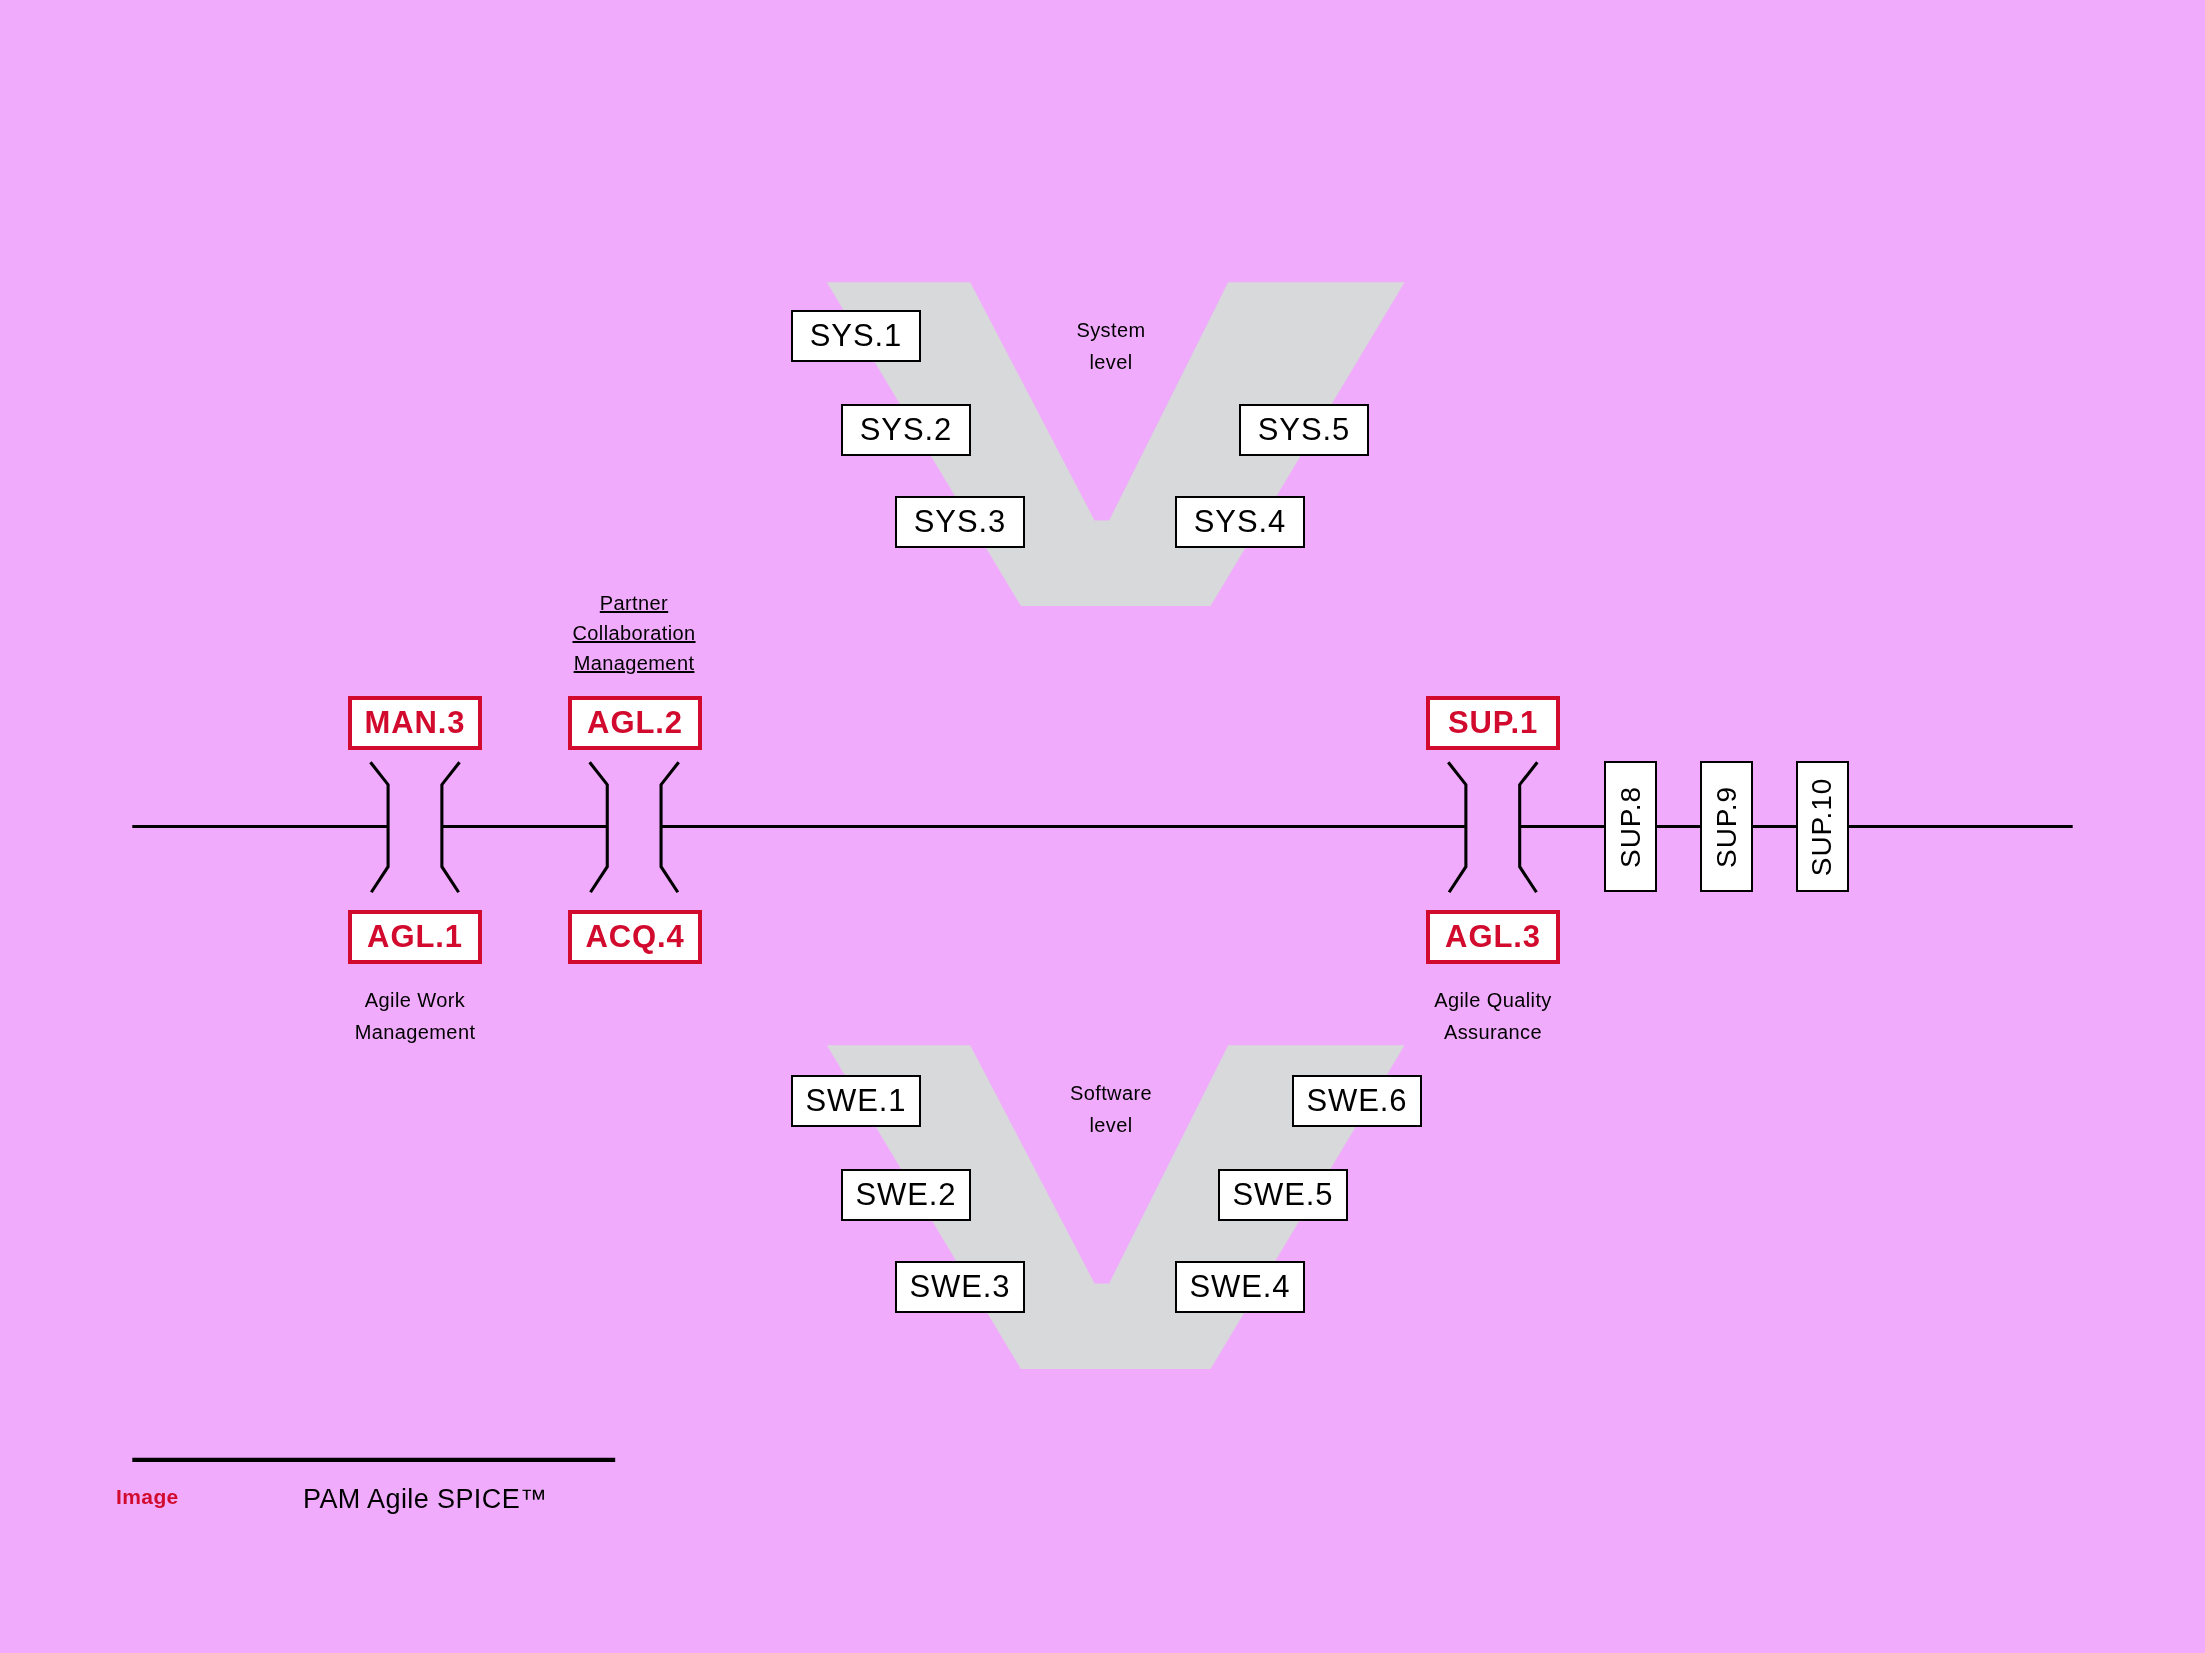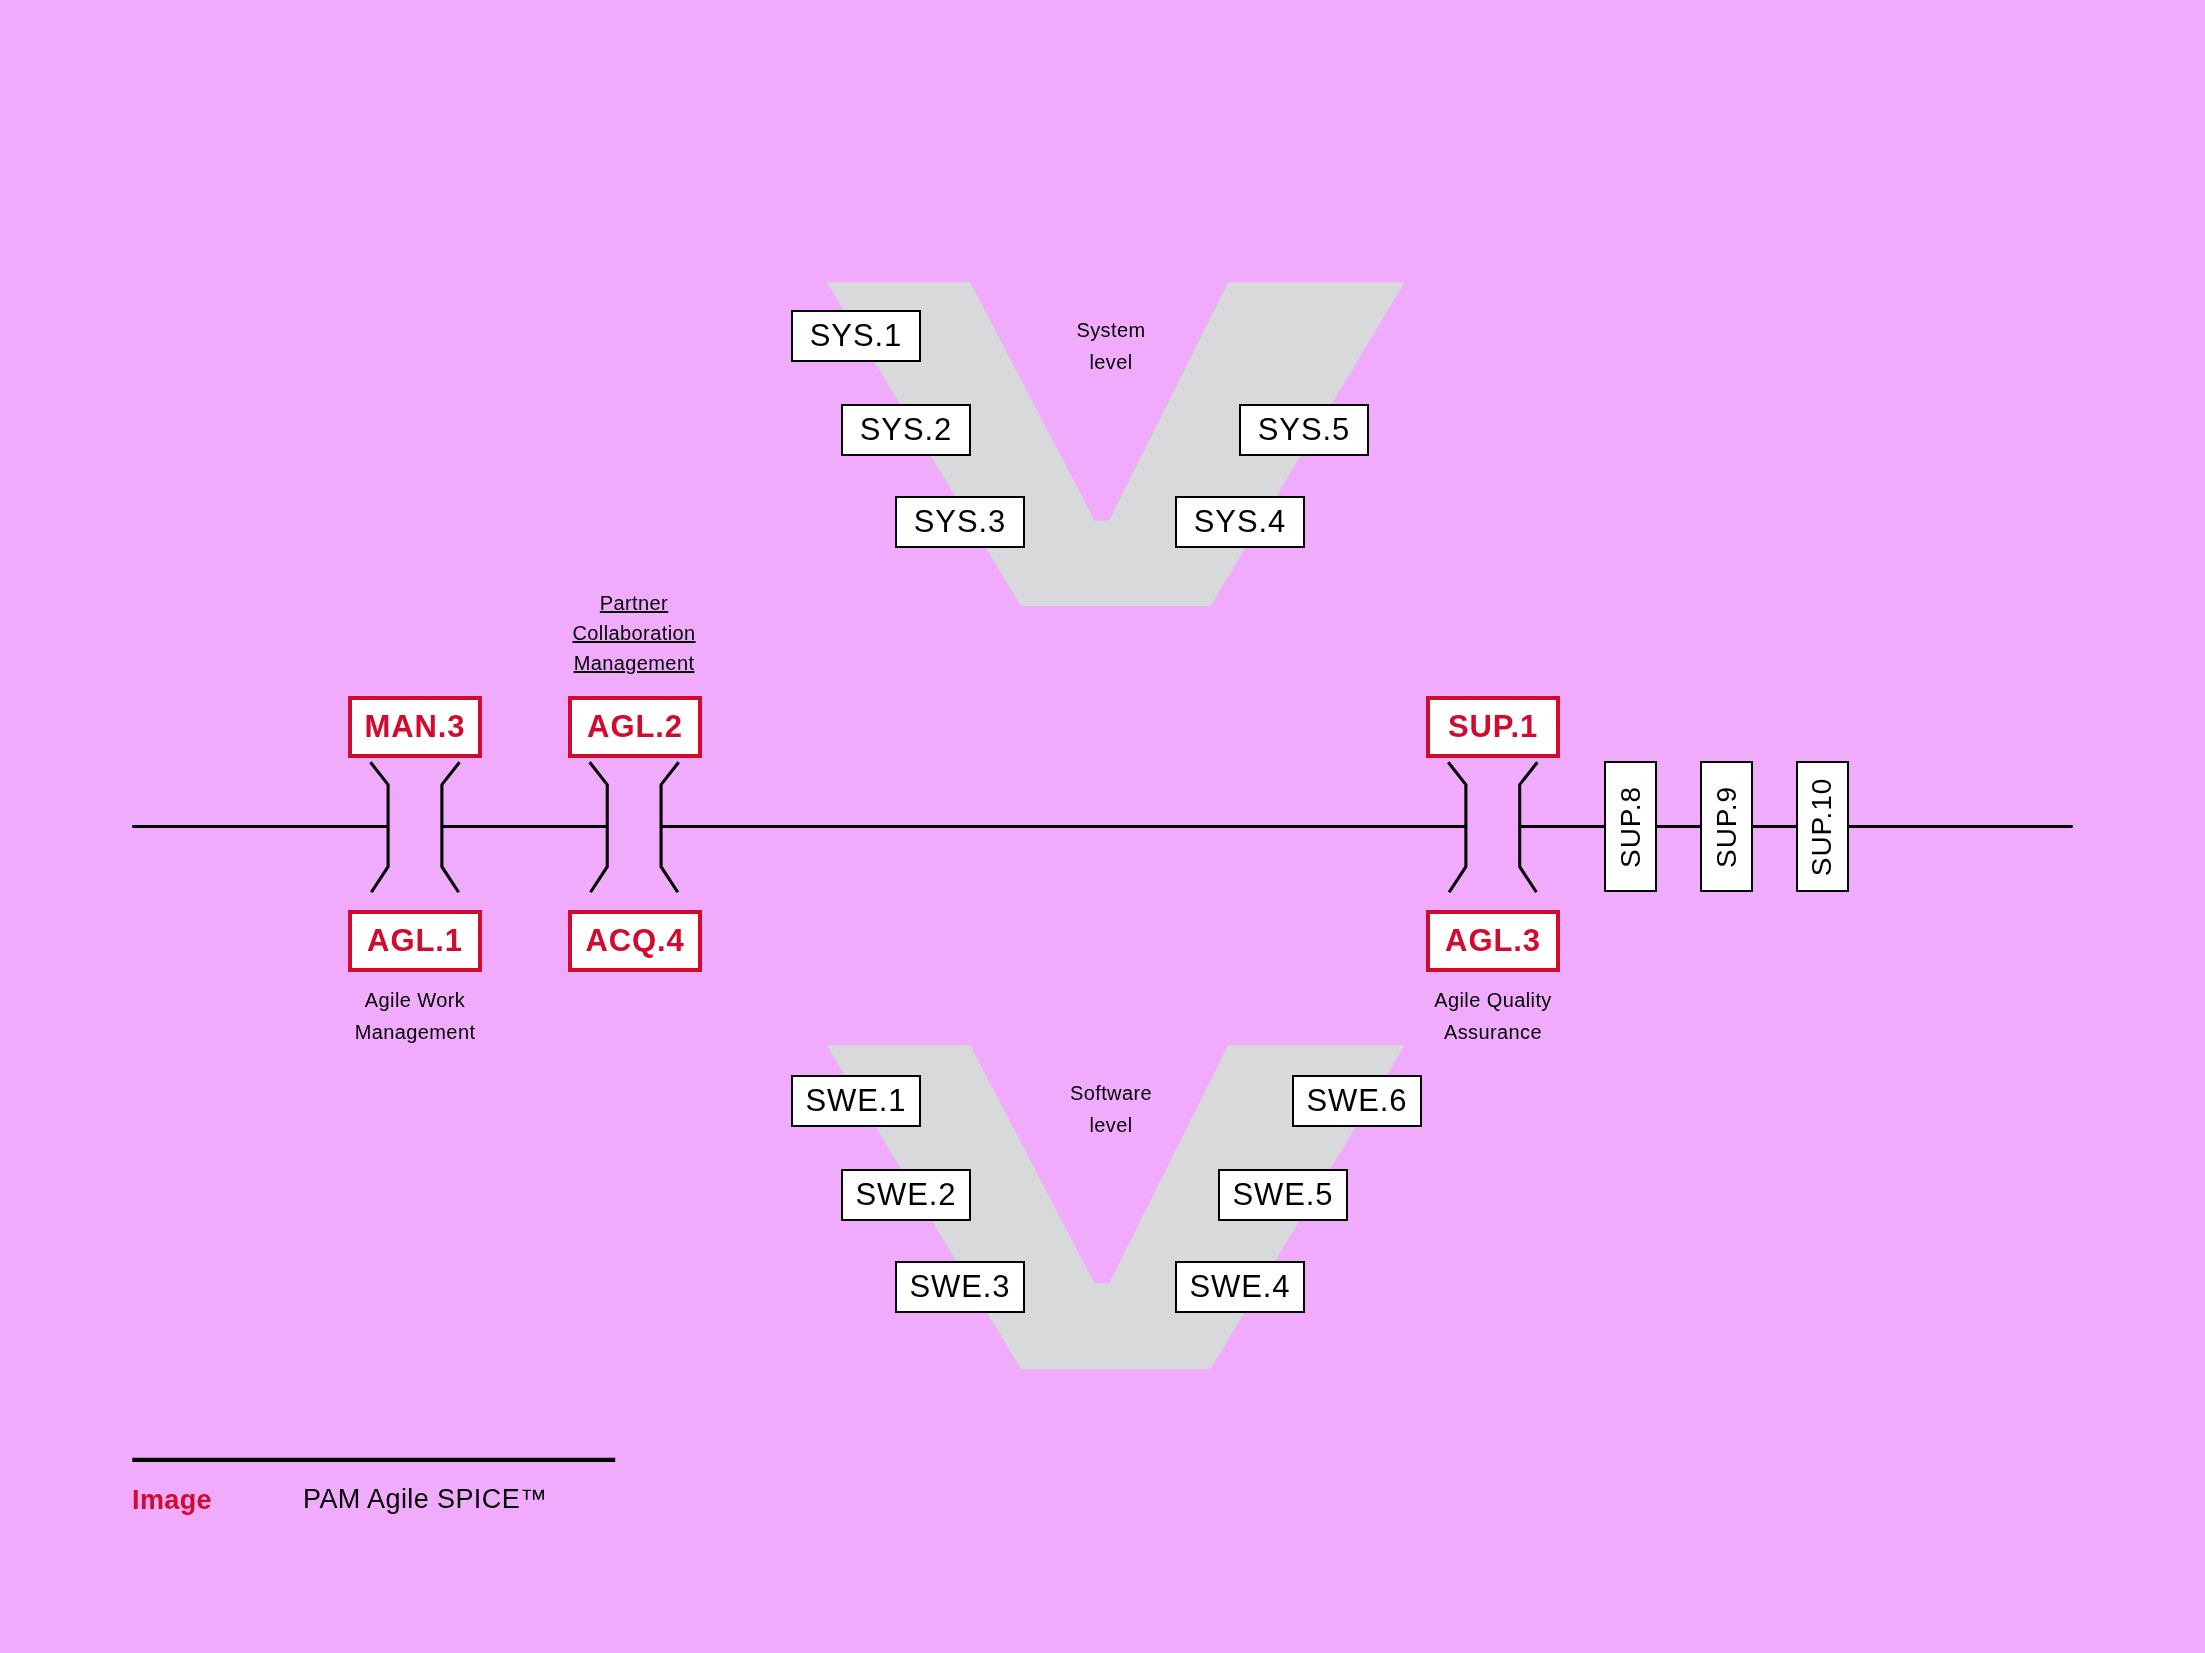--- a/index.html
+++ b/index.html
@@ -7,42 +7,42 @@
   .canvas{position:relative;width:2205px;height:1654px;background:#f0abfc;overflow:hidden;}
   .shapes{position:absolute;left:0;top:0;width:2205px;height:1654px;}
 
   
   .pbox{
     position:absolute;box-sizing:border-box;background:#fff;
     border:2.6px solid #000;display:flex;align-items:center;justify-content:center;
     width:130px;height:52px;font-size:31px;letter-spacing:0.9px;white-space:nowrap;
   }
   .pbox.red{
-    width:134px;height:62px;border-width:4.4px;border-color:var(--red);
+    width:134px;height:54px;border-width:4.4px;border-color:var(--red);
     color:var(--red);font-weight:bold;
   }
   .pbox.vertical{
     width:53px;height:131px;
   }
   .pbox.vertical .rot{
     transform:rotate(-90deg);white-space:nowrap;font-size:28px;letter-spacing:0.9px;
   }
 
   
   .freelabel{
     position:absolute;transform:translateX(-50%);
     text-align:center;white-space:pre-line;
     font-size:20px;line-height:32px;letter-spacing:0.4px;
   }
   .freelabel.tight{line-height:30px;text-decoration:underline;}
 
   
   .cap-prefix{
-    position:absolute;left:132px;top:1485px;
-    font-size:27px;font-weight:bold;color:var(--red);letter-spacing:0.4px;
+    position:absolute;left:116px;top:1485px;
+    font-size:21px;font-weight:bold;color:var(--red);letter-spacing:0.4px;
   }
   .cap-title{
     position:absolute;left:303px;top:1484px;
     font-size:27px;letter-spacing:0.4px;color:#000;
   }
 </style>
 </head>
 <body>
 
 <div class="canvas" style="--red:#d20a2e;">

